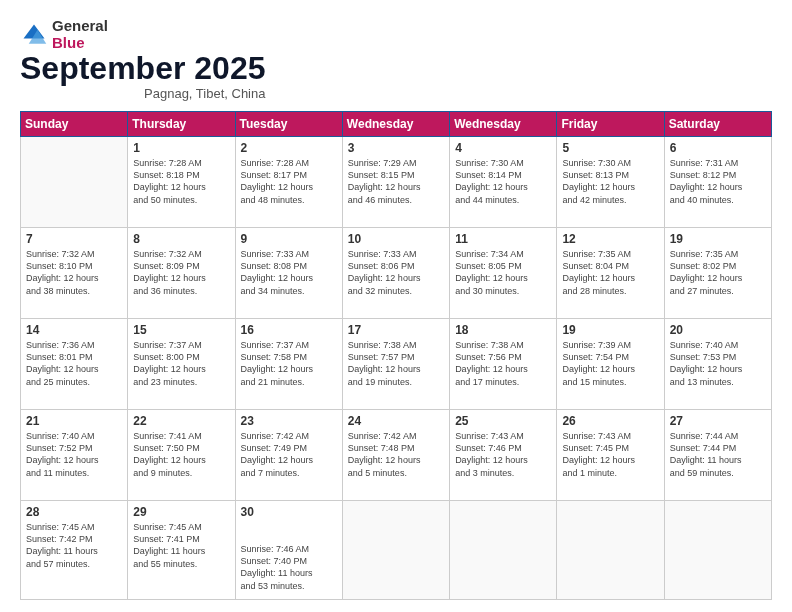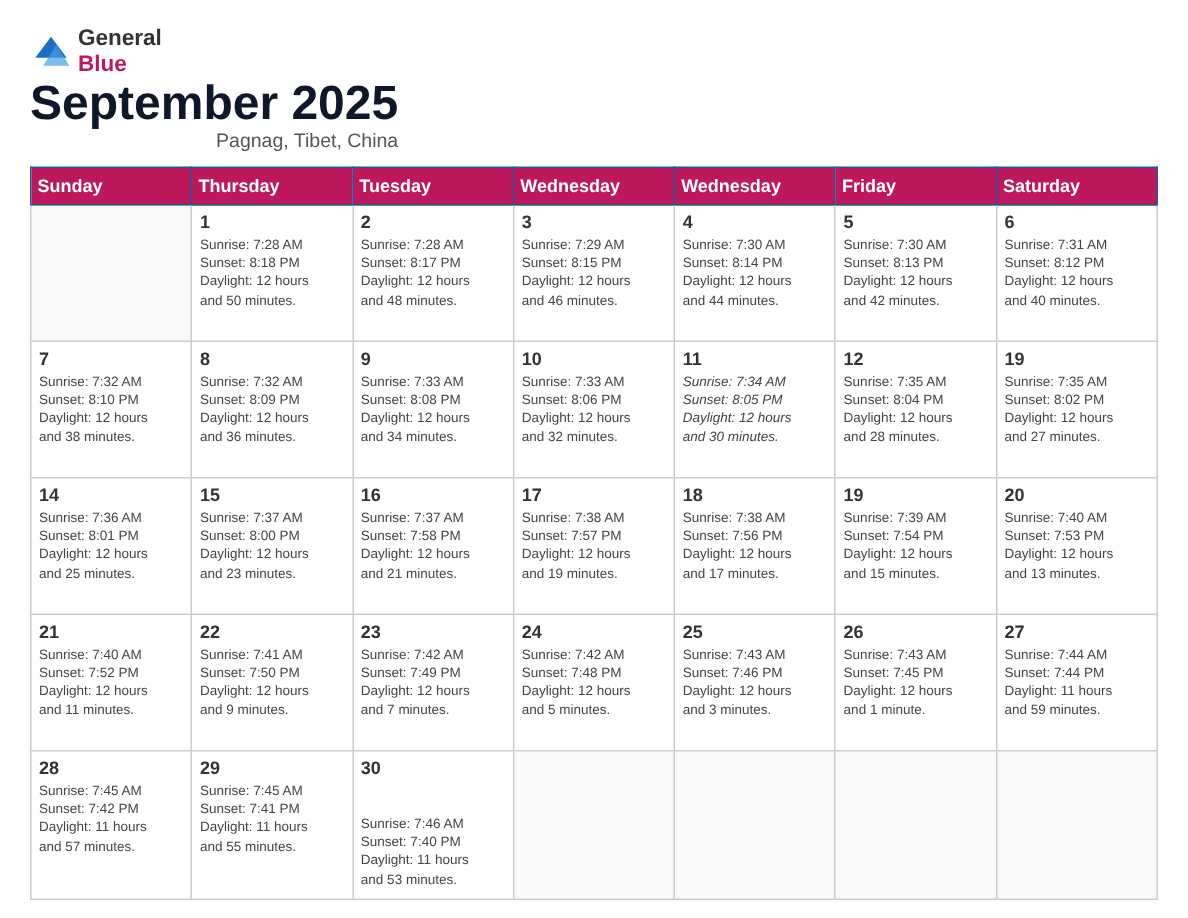--- a/index.html
+++ b/index.html
@@ -208,21 +208,21 @@
           </td>
           <td>
             <span class="day-num">10</span>
             <div class="day-info" style="white-space: pre-line;">Sunrise: 7:33 AM
 Sunset: 8:06 PM
 Daylight: 12 hours
 and 32 minutes.</div>
           </td>
           <td>
             <span class="day-num">11</span>
-            <div class="day-info" style="white-space: pre-line; font-style: italic;">Sunrise: 7:34 AM
+            <div class="day-info" style="white-space: pre-line;">Sunrise: 7:34 AM
 Sunset: 8:05 PM
 Daylight: 12 hours
 and 30 minutes.</div>
           </td>
           <td>
             <span class="day-num">12</span>
             <div class="day-info" style="white-space: pre-line;">Sunrise: 7:35 AM
 Sunset: 8:04 PM
 Daylight: 12 hours
 and 28 minutes.</div>

